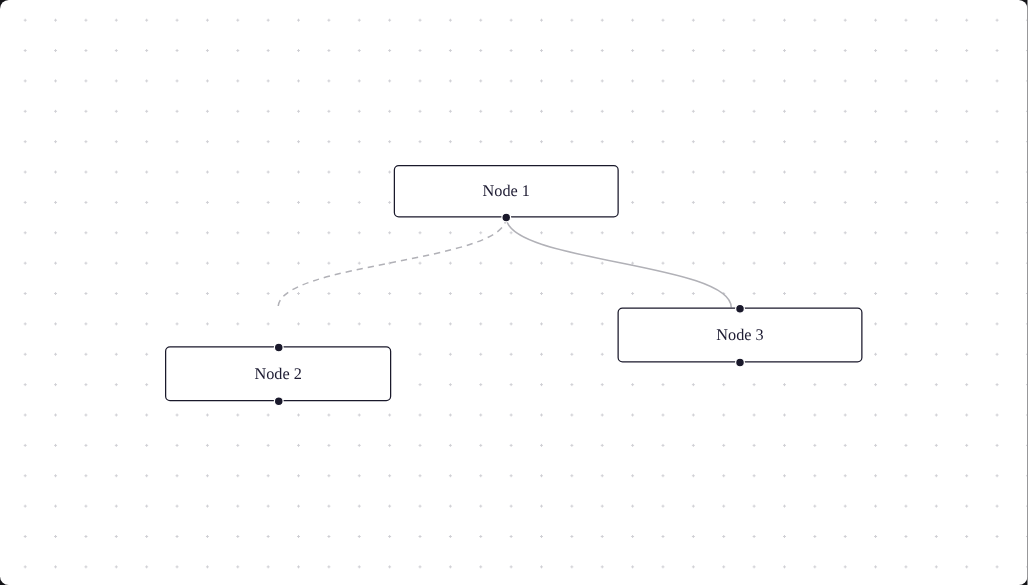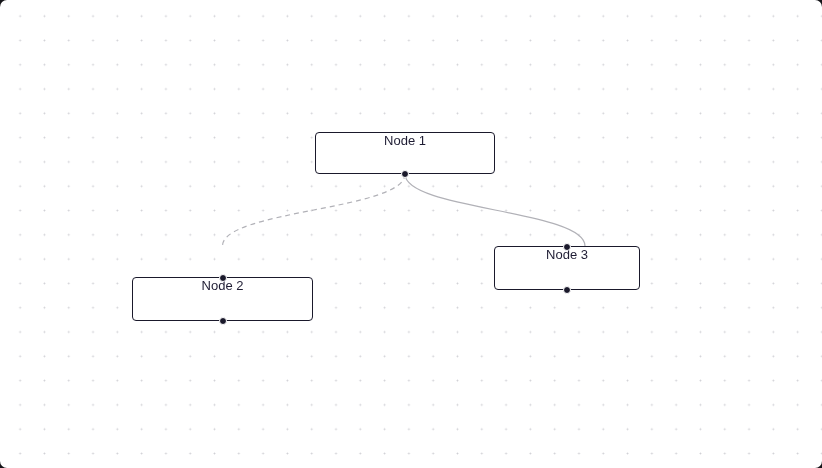--- a/index.html
+++ b/index.html
@@ -38,26 +38,27 @@
     pointer-events: stroke;
     cursor: pointer;
   }
   .rf-node {
     position: absolute;
     box-sizing: border-box;
     background: #ffffff;
     border: 1px solid #1a192b;
     border-radius: 4px;
     display: flex;
-    align-items: flex-start;
+    align-items: center;
     justify-content: center;
     font-size: 13px;
     color: #1e1c33;
     cursor: grab;
     user-select: none;
+    font-family: Liberation Serif, serif;
   }
   .rf-handle {
     position: absolute;
     left: 50%;
     transform: translateX(-50%);
     width: 6px;
     height: 6px;
     background: #1a192b;
     border: 1px solid #ffffff;
     border-radius: 50%;
@@ -80,19 +81,19 @@
     <span>Node 1</span>
     <span class="rf-handle bottom"></span>
   </div>
 
   <div class="rf-node" style="left: 132px; top: 246px; width: 181px; height: 44px; margin-top: 31px;">
     <span class="rf-handle top"></span>
     <span>Node 2</span>
     <span class="rf-handle bottom"></span>
   </div>
 
-  <div class="rf-node" style="left: 494px; top: 246px; width: 146px; height: 44px;">
+  <div class="rf-node" style="left: 494px; top: 246px; width: 196px; height: 44px;">
     <span class="rf-handle top"></span>
     <span>Node 3</span>
     <span class="rf-handle bottom"></span>
   </div>
 
 </div>
 
 </body></html>

